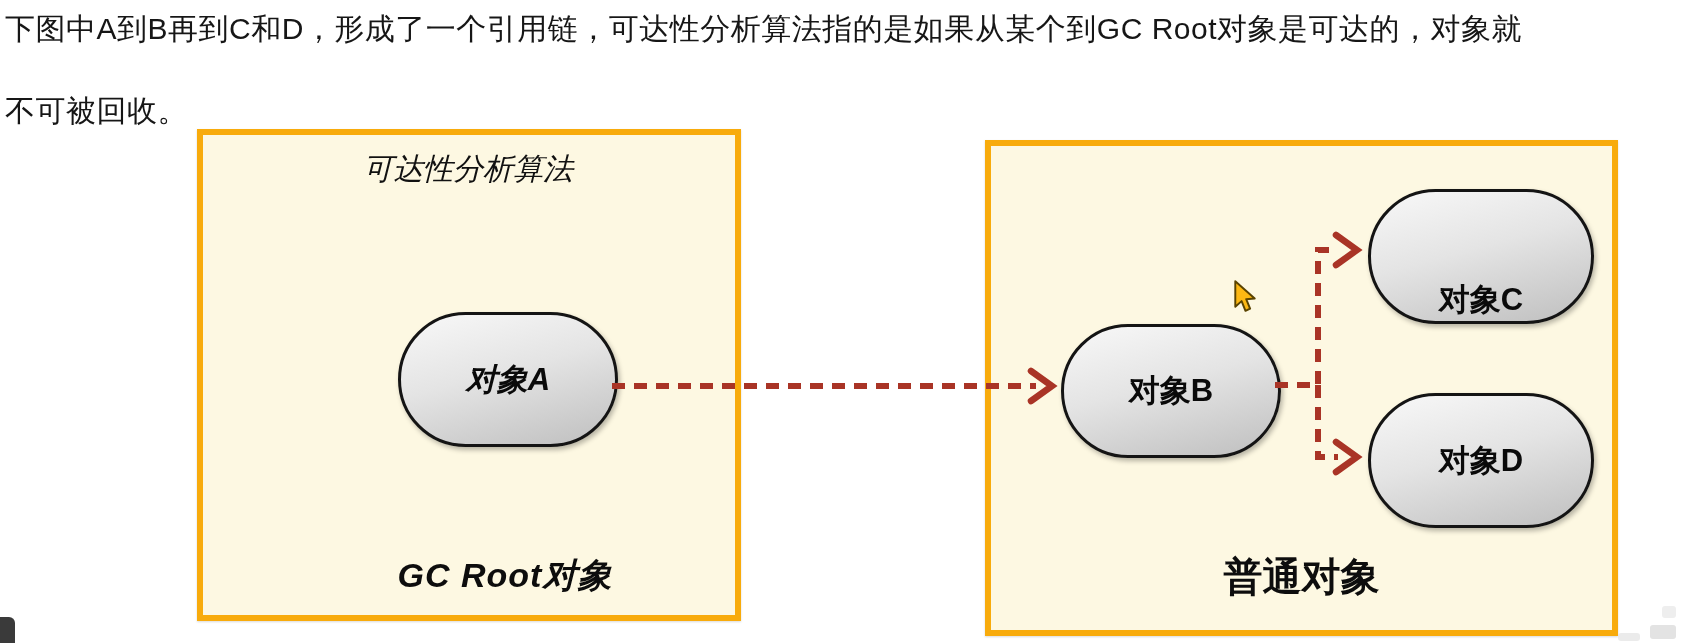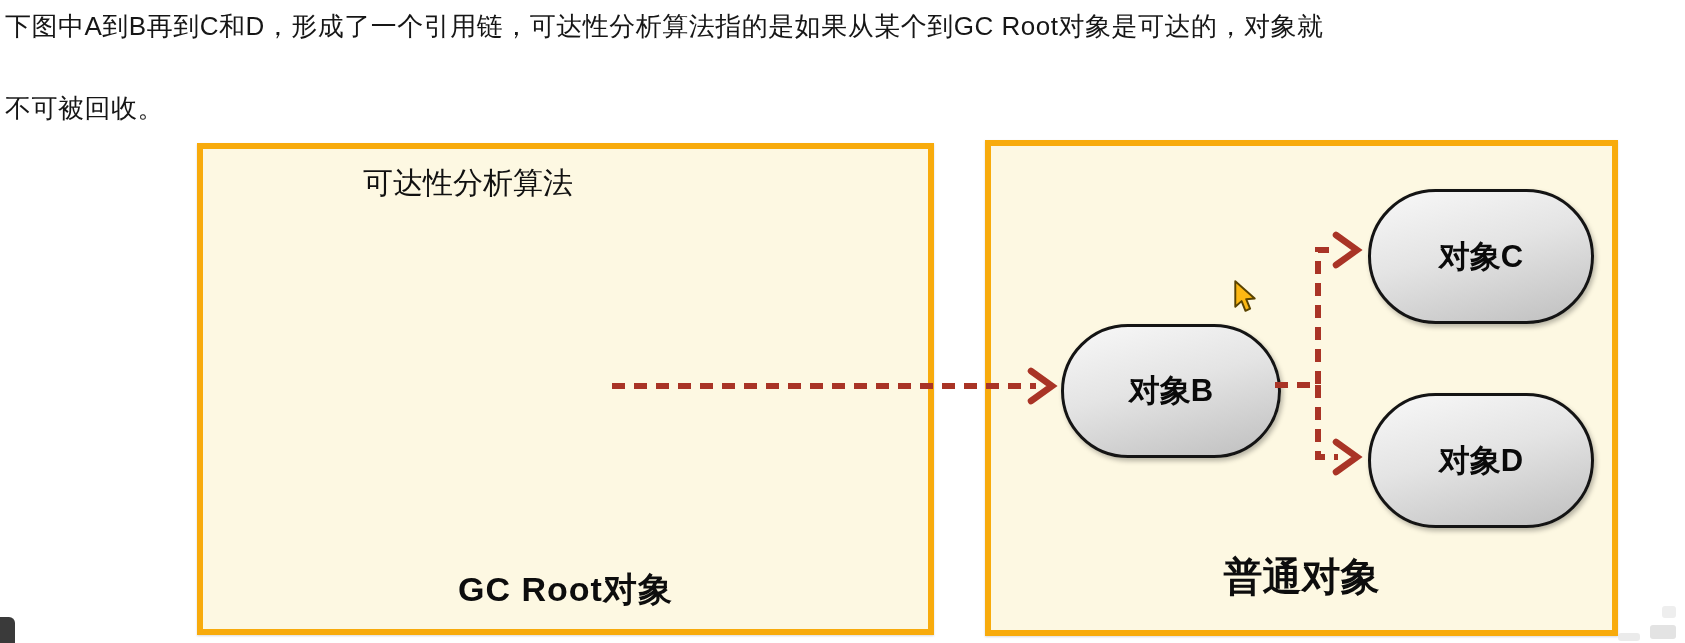--- a/index.html
+++ b/index.html
@@ -1,40 +1,40 @@
 <!DOCTYPE html>
 <html><head>
 <meta charset="utf-8">
 <style>
   html,body{margin:0;padding:0;background:#ffffff;}
   body{font-family:"Liberation Sans","DejaVu Sans",sans-serif;}
   #canvas{position:relative;width:1685px;height:643px;background:#ffffff;overflow:hidden;}
 
-  .intro-line{position:absolute;left:5px;color:#161616;font-size:26px;letter-spacing:0.5px;white-space:nowrap;}
+  .intro-line{position:absolute;left:5px;color:#161616;font-size:30px;letter-spacing:0.5px;white-space:nowrap;}
   .intro-line.l1{top:9px;}
   .intro-line.l2{top:59px;margin-top:32px;}
 
   .frame-box{position:absolute;background:#FDF8E2;border:6px solid #F8AB0C;box-sizing:border-box;box-shadow:0 1px 2px rgba(0,0,0,0.15);}
-  #left-box{left:197px;top:143px;width:737px;height:492px;}
+  #left-box{left:197px;top:129px;width:544px;height:492px;font-style:italic;}
   #right-box{left:985px;top:140px;width:633px;height:496px;}
 
   .box-title{position:absolute;left:160px;top:14px;font-size:30px;color:#111;white-space:nowrap;}
   .box-footer{position:absolute;left:0;width:100%;bottom:18px;text-align:center;font-weight:bold;color:#0d0d0d;white-space:nowrap;}
-  #left-box .box-footer{font-size:34px;bottom:16px;letter-spacing:1px;}
+  #left-box .box-footer{font-size:34px;bottom:16px;letter-spacing:1px;padding-left:36px;}
   #right-box .box-footer{font-size:39px;bottom:26px;}
 
   .node{position:absolute;border:3px solid #141414;border-radius:72px;box-sizing:border-box;
         background:linear-gradient(165deg,#f8f8f8 0%,#e4e4e4 45%,#bfbfbf 100%);
         box-shadow:2px 3px 5px rgba(0,0,0,0.28);
         display:flex;align-items:center;justify-content:center;}
   .node-label{font-size:31px;font-weight:bold;color:#0a0a0a;white-space:nowrap;}
 
   #node-a{left:195px;top:177px;width:220px;height:135px;}
   #node-b{left:70px;top:178px;width:220px;height:134px;text-align:right;}
-  #node-c{left:377px;top:43px;width:226px;height:135px;}
+  #node-c{left:377px;top:43px;width:226px;height:135px;align-items:flex-end;}
   #node-d{left:377px;top:247px;width:226px;height:135px;}
 
   #edges-svg{position:absolute;left:0;top:0;width:1685px;height:643px;pointer-events:none;}
 
   #cursor-svg{position:absolute;left:1232px;top:280px;width:26px;height:34px;}
 
   #corner-notch{position:absolute;left:-9px;bottom:-8px;width:24px;height:34px;background:#3a3a3a;border-radius:6px;}
   .wm-frag{position:absolute;background:#e3e3e3;border-radius:3px;}
   #wm1{left:1650px;top:625px;width:26px;height:14px;}
   #wm2{left:1662px;top:606px;width:14px;height:12px;opacity:.6;}
@@ -43,20 +43,23 @@
 </head>
 <body>
 
 <div id="canvas">
 
   <div class="intro-line l1">下图中A到B再到C和D，形成了一个引用链，可达性分析算法指的是如果从某个到GC Root对象是可达的，对象就</div>
   <div class="intro-line l2">不可被回收。</div>
 
   <div id="left-box" class="frame-box">
     <div class="box-title">可达性分析算法</div>
+    <div id="node-a" class="node">
+      <span class="node-label">对象A</span>
+    </div>
     <div class="box-footer">GC Root对象</div>
   </div>
 
   <div id="right-box" class="frame-box">
     <div id="node-b" class="node">
       <span class="node-label">对象B</span>
     </div>
     <div id="node-c" class="node">
       <span class="node-label">对象C</span>
     </div>

